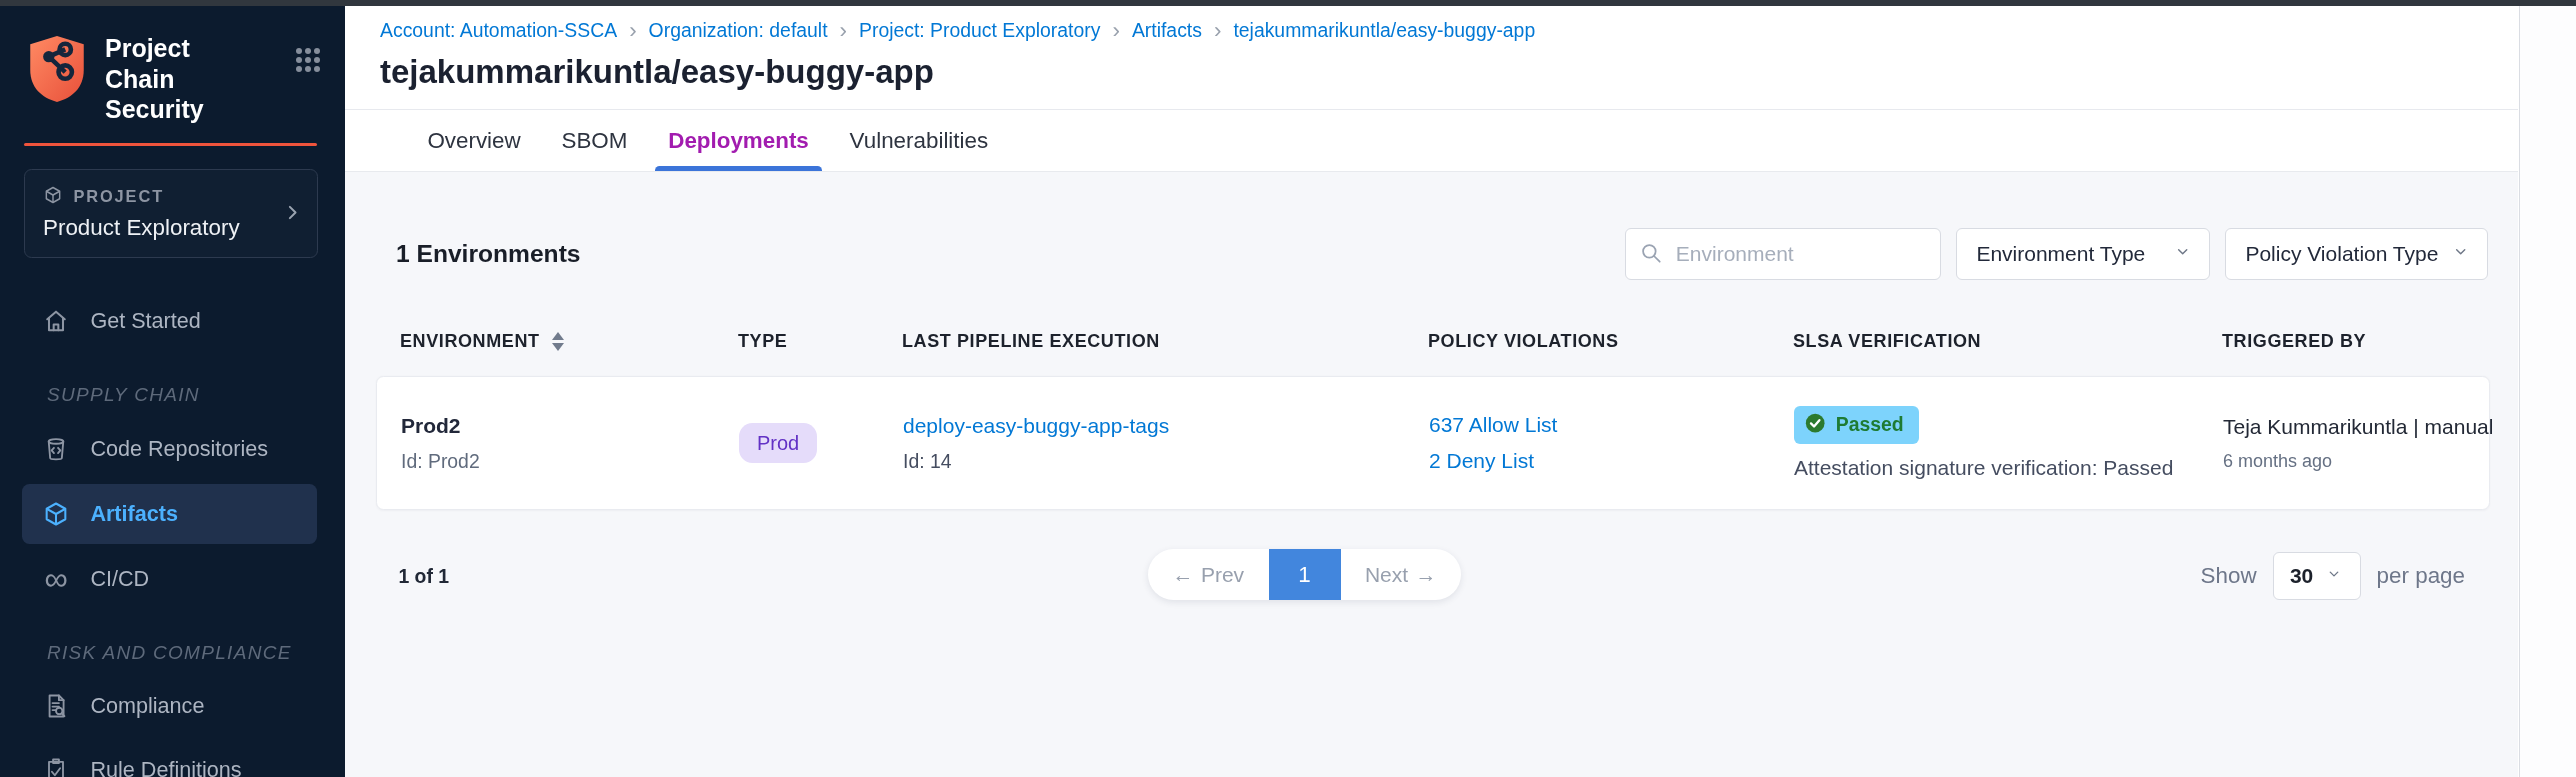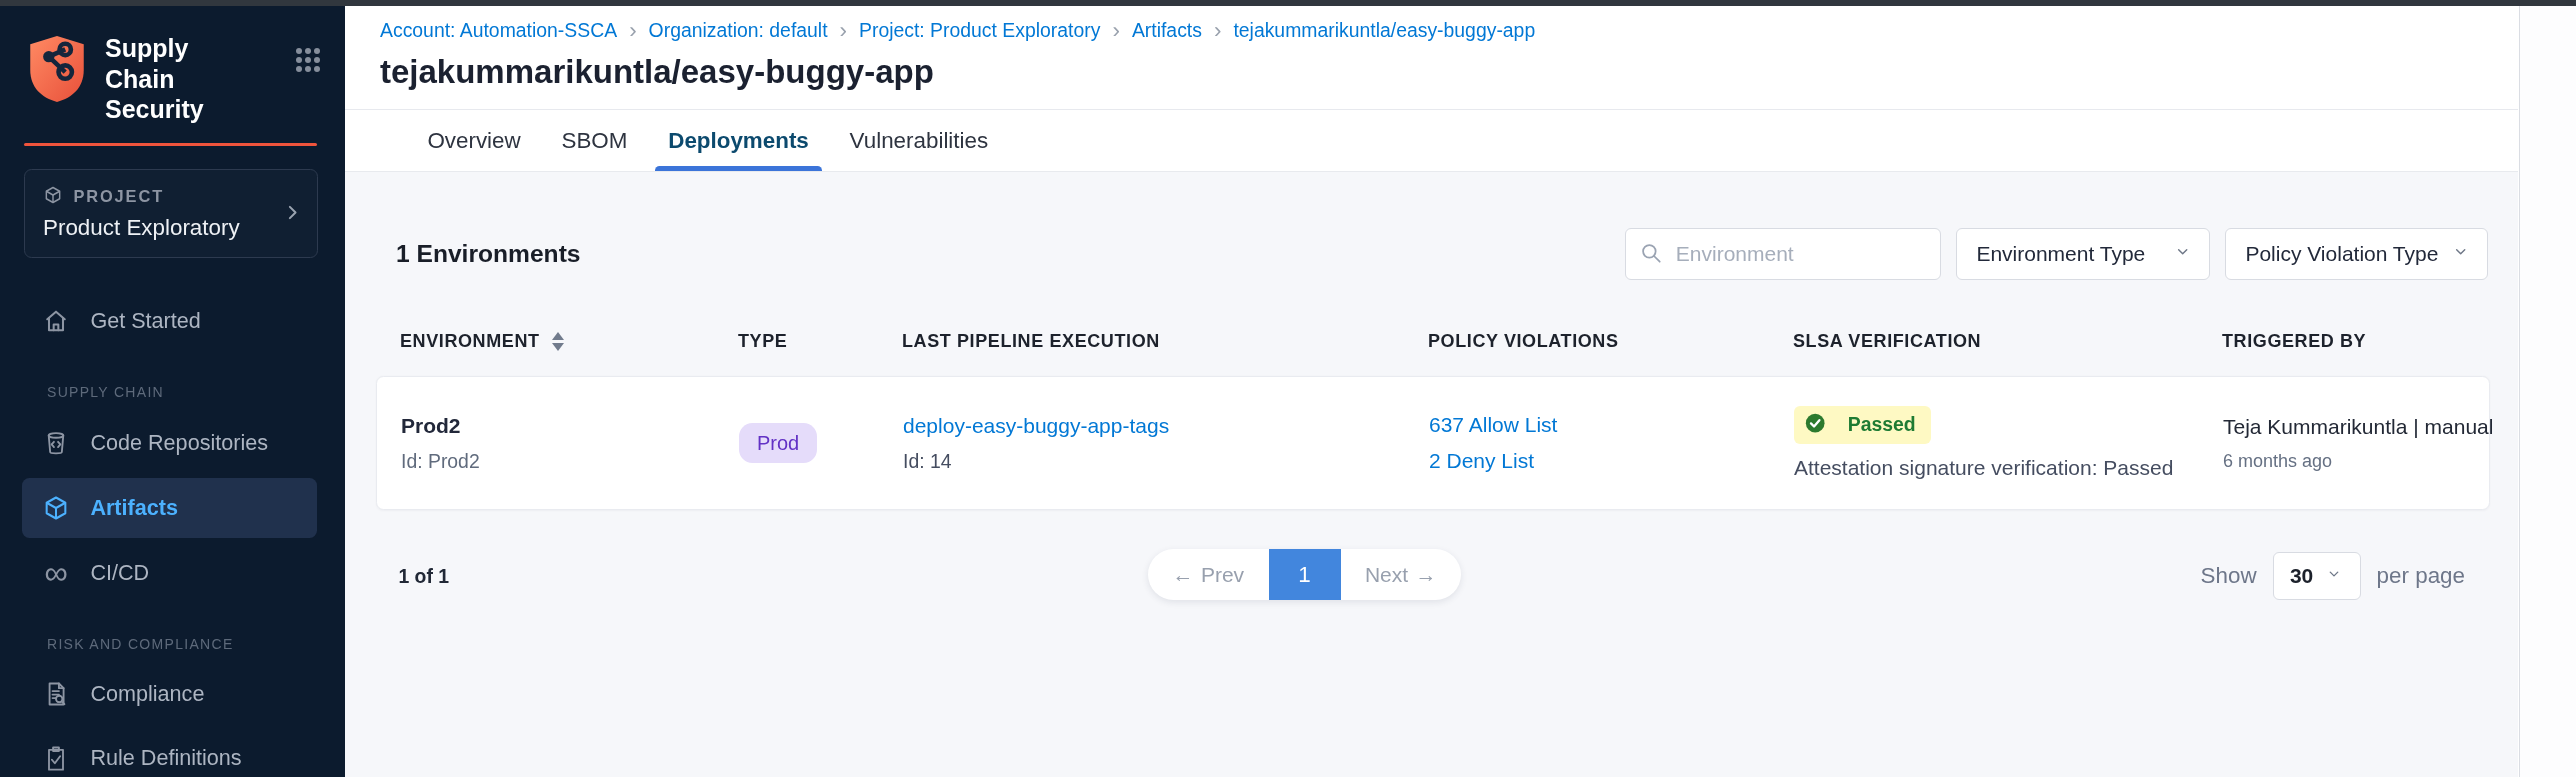--- a/index.html
+++ b/index.html
@@ -33,33 +33,33 @@
   .nav-item {
     display:flex; align-items:center; gap:19.4px; padding:17px 28px 17px 41px;
     font-size:21.6px; color:#adb5c2; cursor:pointer; white-space:nowrap;
   }
   .nav-item .ico { width:30px; height:30px; display:flex; align-items:center; justify-content:center; color:#8d95a3; }
   .nav-item.active {
     margin:3px 28px 3px 22.4px; padding:15px 0 15px 18.6px; background:#20314d; border-radius:7.5px;
     color:#4cb1fe; font-weight:bold;
   }
   .nav-item.active .ico { color:#4cb1fe; }
-  .nav-section { padding:31px 0 10.4px 47px; font-size:14px; letter-spacing:1.3px; color:#5e6a7b; white-space:nowrap; }
+  .nav-section { padding:31px 0 10.4px 47px; font-size:19px; letter-spacing:1.3px; color:#5e6a7b; white-space:nowrap;font-style:italic; }
   .infinity-glyph { font-size:33px; line-height:30px; color:#8d95a3; }
 
   
   .main { position:absolute; left:345px; top:6px; width:2173px; height:627px; background:#ffffff; }
   .breadcrumb { display:flex; align-items:center; padding:13.4px 0 0 35px; font-size:19.4px; }
   .breadcrumb a { color:#0278d5; text-decoration:none; cursor:pointer; white-space:nowrap; }
   .crumb-sep { margin:0 12px; color:#99a1ad; font-size:22.4px; line-height:19.4px; }
   .page-title { padding-left:35px; margin-top:10.4px; font-size:33px; font-weight:bold; color:#1b2130; }
   .title-divider { margin-top:18.6px; height:0.7px; background:#e7e9ee; }
   .tabbar { position:relative; display:flex; align-items:stretch; height:61px; padding-left:69px; border-bottom:0.7px solid #e8eaee; background:#ffffff; }
   .tab { position:relative; display:flex; align-items:center; padding:0 13.4px; margin-right:14px; font-size:22.4px; color:#2e3440; cursor:pointer; }
-  .tab.active { font-weight:bold; color:#0c4a6e; }
+  .tab.active { font-weight:bold; color:#a21caf; }
   .tab.active::after { content:""; position:absolute; left:0; right:0; bottom:0; height:5.2px; background:#3b74d9; border-radius:4.5px 4.5px 0 0; }
 
   
   .content { position:absolute; left:0; top:166px; width:2173px; height:606px; background:#f6f7fa; }
   .filters-row { display:flex; align-items:center; margin:56px 30px 0 51px; height:52px; }
   .env-heading { font-size:24.6px; font-weight:bold; color:#191e28; }
   .spacer { flex:1; }
   .search-box {
     display:flex; align-items:center; gap:10.4px; width:316px; height:52px; box-sizing:border-box;
     background:#ffffff; border:0.7px solid #d8dbe2; border-radius:6px; padding:0 13.4px; margin-left:15px;
@@ -92,22 +92,22 @@
   .cell { display:flex; flex-direction:column; justify-content:center; gap:12px; }
   .cell-primary { font-size:21px; font-weight:bold; color:#22283a; }
   .cell-sub { font-size:19.4px; color:#606b7d; }
   .cell-sub2 { font-size:19.4px; color:#454d60; }
   .link { font-size:21px; color:#0278d5; text-decoration:none; cursor:pointer; white-space:nowrap; }
   .type-pill {
     align-self:start; background:#e5dcfa; color:#6231c5; font-size:20px;
     padding:8.2px 18px; border-radius:13.4px; cursor:default;
   }
   .passed-badge {
-    align-self:start; display:inline-flex; align-items:center; gap:21px;
-    background:#fef9c3; border-radius:6px; padding:6.7px 15px 6.7px 10.4px;
+    align-self:start; display:inline-flex; align-items:center; gap:9px;
+    background:#7dd3fc; border-radius:6px; padding:6.7px 15px 6.7px 10.4px;
   }
   .passed-text { font-size:19.4px; font-weight:bold; color:#1e7b33; }
   .slsa-detail { font-size:21px; color:#454d60; white-space:nowrap; }
   .trig-name { font-size:21px; color:#232936; white-space:nowrap; }
   .trig-time { font-size:18px; color:#657083; }
 
   .pagination-row { position:relative; margin:39px 28px 0 31px; height:54px; }
   .page-summary { position:absolute; left:22.4px; top:50%; transform:translateY(-50%); font-size:19.4px; font-weight:bold; color:#212836; }
   .pager {
     position:absolute; left:772px; top:0; width:313px; height:51px; background:#ffffff;
@@ -144,21 +144,21 @@
           <path d="M32 3 L58 11 V36 C58 53 47 63 32 67 C17 63 6 53 6 36 V11 Z" fill="url(#shieldg)"></path>
           <g stroke="#14263c" stroke-width="4.5" fill="none">
             <line x1="24" y1="23" x2="40" y2="16"></line>
             <line x1="24" y1="23" x2="40" y2="38"></line>
             <circle cx="24" cy="23" r="5.5" fill="#14263c" stroke="none"></circle>
             <circle cx="40" cy="16" r="5.5" fill="none"></circle>
             <circle cx="40" cy="38" r="6.5" fill="none"></circle>
           </g>
         </svg>
       </span>
-      <div class="sb-title">Supply Chain Security</div>
+      <div class="sb-title">Project Chain Security</div>
       <span class="sb-grid">
         <svg width="30" height="30" viewBox="0 0 40 40" fill="#868e9c">
           <circle cx="8" cy="8" r="4"></circle>
             <circle cx="20" cy="8" r="4"></circle>
             <circle cx="32" cy="8" r="4"></circle>
           <circle cx="8" cy="20" r="4"></circle>
             <circle cx="20" cy="20" r="4"></circle>
             <circle cx="32" cy="20" r="4"></circle>
           <circle cx="8" cy="32" r="4"></circle>
             <circle cx="20" cy="32" r="4"></circle>

